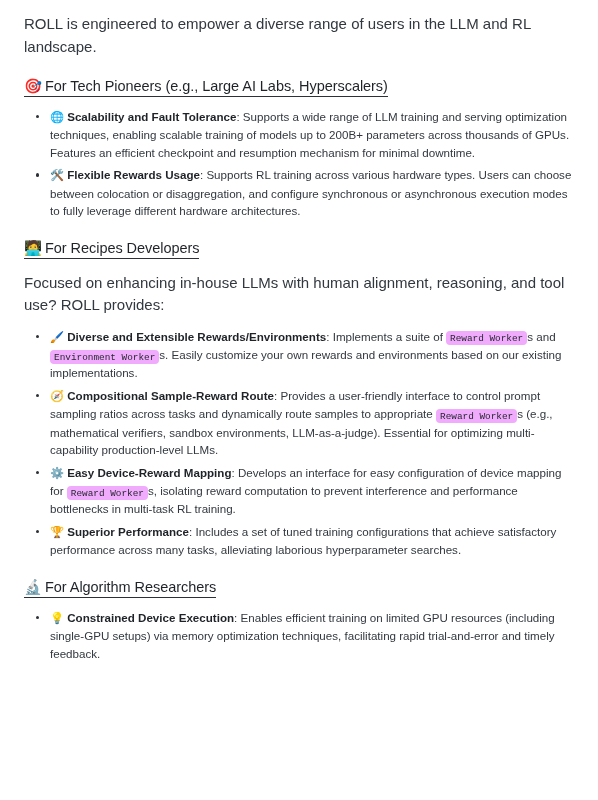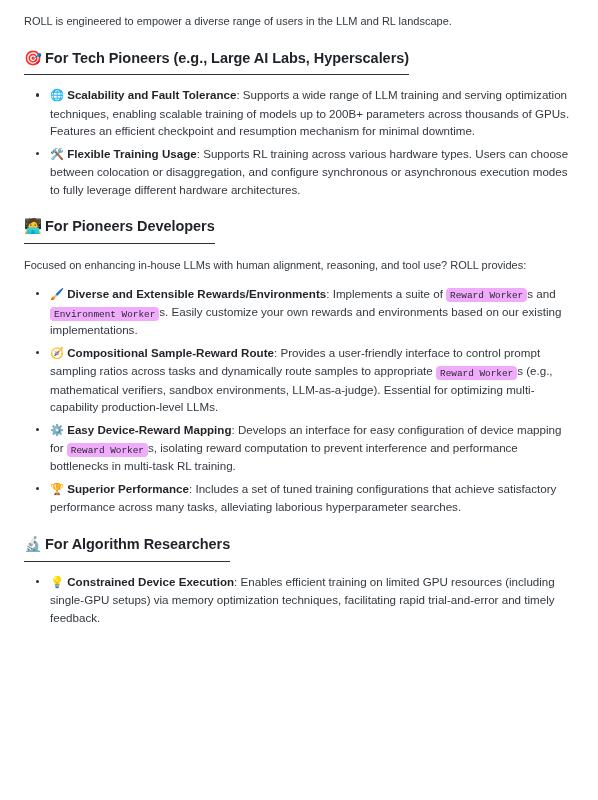--- a/index.html
+++ b/index.html
@@ -29,35 +29,35 @@
     color: #1f2328;
     margin: 4px 0 0 0;
     padding-bottom: 7px;
     border-bottom: 1px solid #e4e6e9;
     letter-spacing: -0.1px;
   }
   h1.doc-title .emoji { margin-right: 5px; }
 
   h2.section-title {
     font-size: 14.5px;
-    font-weight: 700;
+    font-weight: 400;
     color: #1f2328;
     margin: 0;
     display: inline-block;
     border-bottom: 1.4px solid #2b3137;
-    padding-bottom: 7px;
+    padding-bottom: 0;
     line-height: 1.3;
     letter-spacing: -0.05px;
   }
   .section-title-wrap { margin: 19px 0 0 0; }
   h2.section-title .emoji { margin-right: 3px; }
 
   
   p.lead {
-    font-size: 11px;
+    font-size: 15px;
     line-height: 1.5;
     color: #32383f;
     margin: 13px 0 0 0;
   }
 
   
   ul.feature-list {
     list-style: none;
     margin: 11px 0 0 0;
     padding: 0;
@@ -110,23 +110,23 @@
 
 <div class="page">
 
 
   <p class="lead">ROLL is engineered to empower a diverse range of users in the LLM and RL landscape.</p>
 
   <div id="sections-host">
       <div class="section-title-wrap"><h2 class="section-title"><span class="emoji">🎯</span><span>For Tech Pioneers (e.g., Large AI Labs, Hyperscalers)</span></h2></div>
       <ul class="feature-list">
         <li><span class="emoji bullet-emoji">🌐</span><span class="bullet-title">Scalability and Fault Tolerance</span><span>: Supports a wide range of LLM training and serving optimization techniques, enabling scalable training of models up to 200B+ parameters across thousands of GPUs. Features an efficient checkpoint and resumption mechanism for minimal downtime.</span></li>
-        <li><span class="emoji bullet-emoji">🛠️</span><span class="bullet-title">Flexible Training Usage</span><span>: Supports RL training across various hardware types. Users can choose between colocation or disaggregation, and configure synchronous or asynchronous execution modes to fully leverage different hardware architectures.</span></li>
+        <li><span class="emoji bullet-emoji">🛠️</span><span class="bullet-title">Flexible Rewards Usage</span><span>: Supports RL training across various hardware types. Users can choose between colocation or disaggregation, and configure synchronous or asynchronous execution modes to fully leverage different hardware architectures.</span></li>
       </ul>
-      <div class="section-title-wrap"><h2 class="section-title"><span class="emoji">🧑‍💻</span><span>For Pioneers Developers</span></h2></div>
+      <div class="section-title-wrap"><h2 class="section-title"><span class="emoji">🧑‍💻</span><span>For Recipes Developers</span></h2></div>
       <p class="lead">Focused on enhancing in-house LLMs with human alignment, reasoning, and tool use? ROLL provides:</p>
       <ul class="feature-list">
         <li><span class="emoji bullet-emoji">🖌️</span><span class="bullet-title">Diverse and Extensible Rewards/Environments</span><span>: Implements a suite of </span> <code class="inline-code">Reward Worker</code><span>s and </span> <code class="inline-code">Environment Worker</code><span>s. Easily customize your own rewards and environments based on our existing implementations.</span></li>
         <li><span class="emoji bullet-emoji">🧭</span><span class="bullet-title">Compositional Sample-Reward Route</span><span>: Provides a user-friendly interface to control prompt sampling ratios across tasks and dynamically route samples to appropriate </span> <code class="inline-code">Reward Worker</code><span>s (e.g., mathematical verifiers, sandbox environments, LLM-as-a-judge). Essential for optimizing multi-capability production-level LLMs.</span></li>
         <li><span class="emoji bullet-emoji">⚙️</span><span class="bullet-title">Easy Device-Reward Mapping</span><span>: Develops an interface for easy configuration of device mapping for </span> <code class="inline-code">Reward Worker</code><span>s, isolating reward computation to prevent interference and performance bottlenecks in multi-task RL training.</span></li>
         <li><span class="emoji bullet-emoji">🏆</span><span class="bullet-title">Superior Performance</span><span>: Includes a set of tuned training configurations that achieve satisfactory performance across many tasks, alleviating laborious hyperparameter searches.</span></li>
       </ul>
       <div class="section-title-wrap"><h2 class="section-title"><span class="emoji">🔬</span><span>For Algorithm Researchers</span></h2></div>
       <ul class="feature-list">
         <li><span class="emoji bullet-emoji">💡</span><span class="bullet-title">Constrained Device Execution</span><span>: Enables efficient training on limited GPU resources (including single-GPU setups) via memory optimization techniques, facilitating rapid trial-and-error and timely feedback.</span></li>

